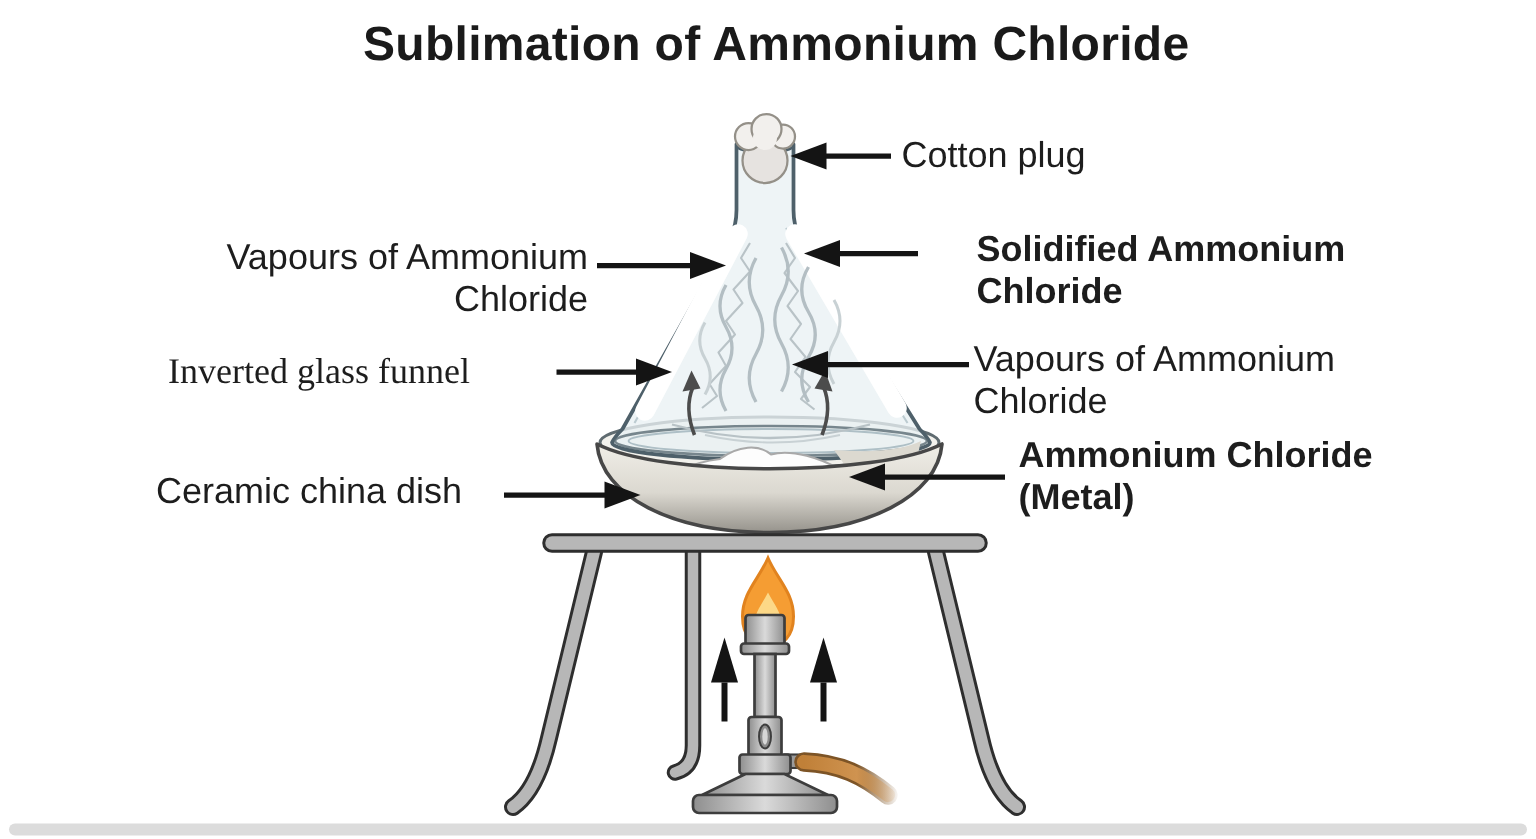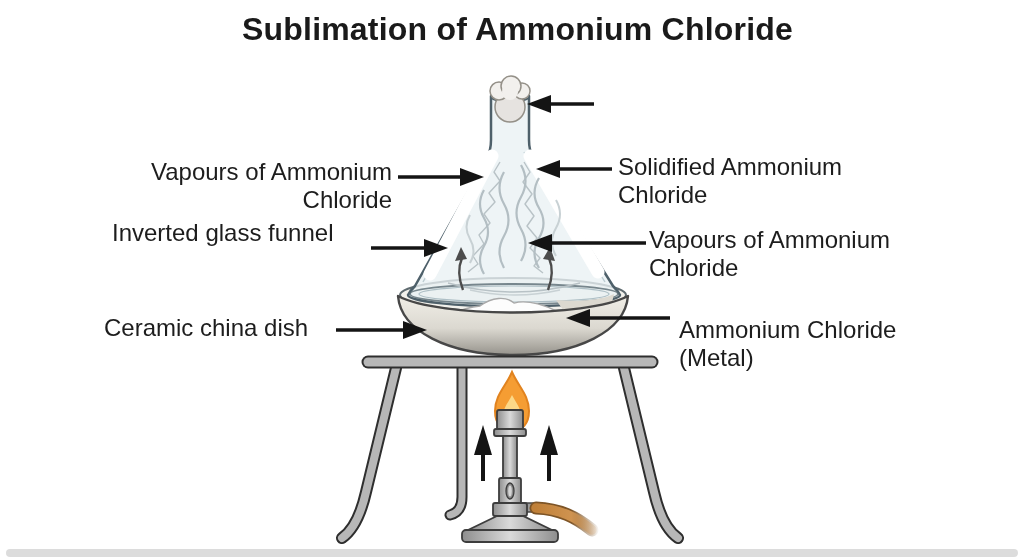--- a/index.html
+++ b/index.html
@@ -170,43 +170,46 @@
         </g>
       <g>
           <line x1="588" y1="318" x2="670" y2="318"></line>
           <polygon points="566,318 590,309 590,327" stroke="none"></polygon>
         </g>
     </g>
   </svg>
 
   <div class="title">Sublimation of Ammonium Chloride</div>
 
+  <div class="lbl" style="left:601px;top:90px;">
+    <span>Cotton plug</span>
+  </div>
 
   <div class="lbl right-align" style="right:632px;top:158px;">
     <div>Vapours of Ammonium</div>
     <div>Chloride</div>
   </div>
 
-  <div class="lbl" style="left:618px;top:153px;">
+  <div class="lbl" style="left:651px;top:153px;font-weight:bold;">
     <div>Solidified Ammonium</div>
     <div>Chloride</div>
   </div>
 
-  <div class="lbl" style="left:112px;top:219px;">
+  <div class="lbl" style="left:112px;top:234px;font-family:Liberation Serif, serif;">
     <span>Inverted glass funnel</span>
   </div>
 
   <div class="lbl" style="left:649px;top:226px;">
     <div>Vapours of Ammonium</div>
     <div>Chloride</div>
   </div>
 
   <div class="lbl" style="left:104px;top:314px;text-align:right;">
     <span>Ceramic china dish</span>
   </div>
 
-  <div class="lbl" style="left:679px;top:316px;">
+  <div class="lbl" style="left:679px;top:290px;font-weight:bold;">
     <div>Ammonium Chloride</div>
     <div>(Metal)</div>
   </div>
 
 
 </div>
 
 </body></html>

